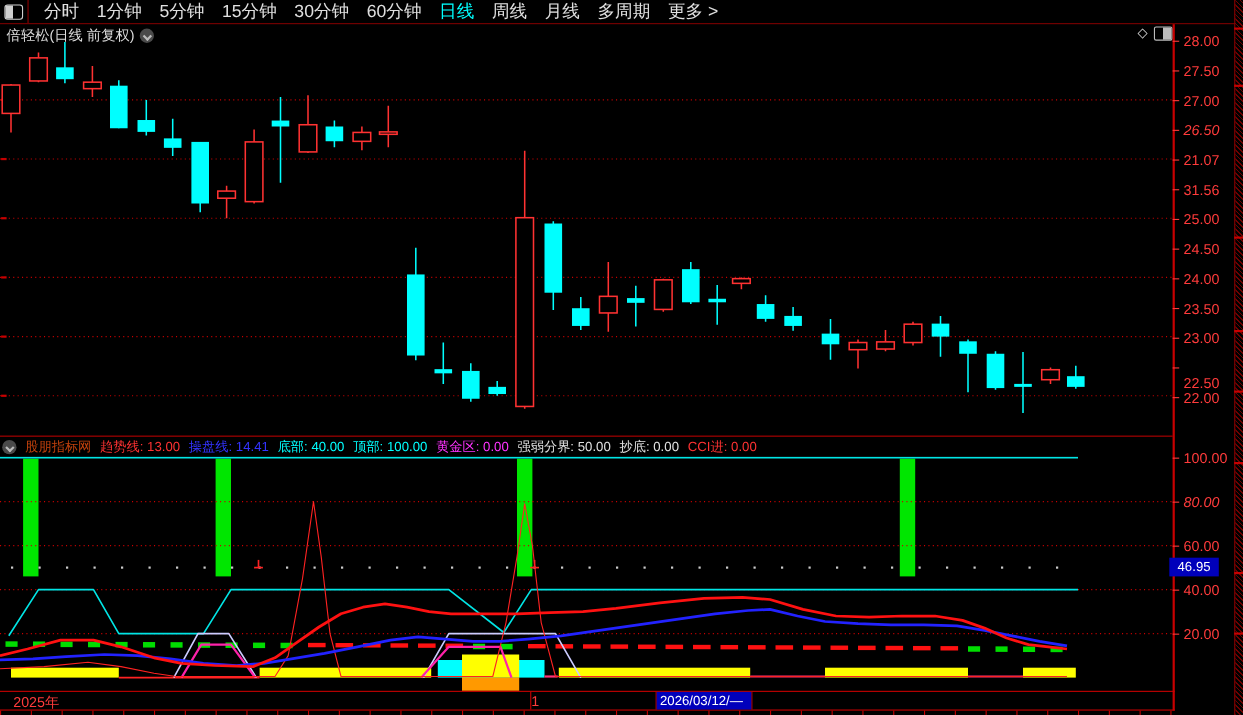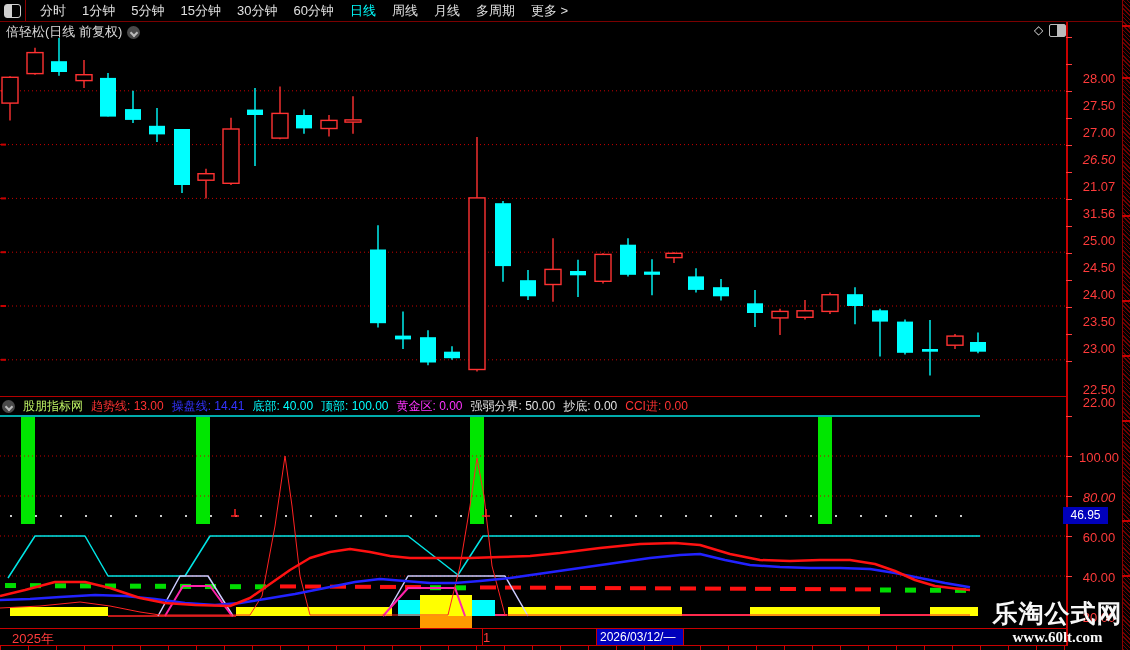--- a/index.html
+++ b/index.html
@@ -4,50 +4,50 @@
 <style>
   html,body{margin:0;padding:0;background:#000;}
   #screen{position:relative;width:1130px;height:650px;background:#000;overflow:hidden;
           font-family:"Liberation Sans",sans-serif;color:#e8e8e8;}
   
   #toolbar{position:absolute;left:0;top:0;width:1130px;height:21px;background:#000;
            border-bottom:1px solid #7a0000;display:flex;align-items:center;}
   #tb-icon{width:15px;height:12px;border:1px solid #cfcfcf;border-radius:3px;margin:0 4px 0 4px;
            background:linear-gradient(90deg,#cfcfcf 0 7px,#000 7px);}
   #tb-sep{width:1px;height:21px;background:#8b0000;margin-right:6px;}
-  .tb-item{font-size:13px;color:#e0e0e0;padding:0 8px;cursor:default;white-space:nowrap;}
+  .tb-item{font-size:16px;color:#e0e0e0;padding:0 8px;cursor:default;white-space:nowrap;}
   .tb-item.active{color:#00ffff;}
   #tb-right{margin-left:auto;display:flex;align-items:center;gap:3px;padding-right:10px;}
   .tb-btn{font-size:12px;color:#f0f0f0;border:1px solid #9a9a9a;border-radius:2px;
           padding:1px 6px;background:#000;white-space:nowrap;}
   
   #price-title{position:absolute;left:6px;top:23px;font-size:13px;color:#dcdcdc;display:flex;align-items:center;gap:5px;}
   .drop-circle{width:13px;height:13px;border-radius:50%;background:#4a4a4a;position:relative;display:inline-block;}
   .drop-circle:after{content:"";position:absolute;left:3.5px;top:4px;width:4px;height:4px;
                      border-right:2px solid #bbb;border-bottom:2px solid #bbb;transform:rotate(45deg);}
   #pane-icons{position:absolute;left:1034px;top:23px;display:flex;align-items:center;gap:6px;}
   #diamond-ic{color:#dcdcdc;font-size:12px;}
   #split-ic{width:15px;height:11px;border:1px solid #bbb;border-radius:2px;
             background:linear-gradient(90deg,#000 0 7px,#bbb 7px);}
   
   #axis-line{position:absolute;left:1066px;top:22px;width:2px;height:624px;background:#c80000;}
-  .axis-label{position:absolute;font-size:13px;color:#ff3b3b;width:46px;text-align:center;margin-top:41px;}
+  .axis-label{position:absolute;font-size:13px;color:#ff3b3b;width:46px;text-align:left;}
   .axis-tick{position:absolute;width:6px;height:1px;background:#ff3b3b;left:1066px;}
   #sep-mid{position:absolute;left:0;top:396px;width:1066px;height:1px;background:#b40000;}
   #date-top{position:absolute;left:0;top:628px;width:1068px;height:1px;background:#c80000;}
   #date-bot{position:absolute;left:0;top:645px;width:1068px;height:1px;background:#c80000;}
   .date-div{position:absolute;top:629px;width:1px;height:16px;background:#c80000;}
   #strip{position:absolute;left:1122px;top:0;width:8px;height:650px;
          background:repeating-linear-gradient(45deg,#6e0000 0 1px,#000 1px 3px);
          border-left:1px solid #8b0000;}
   .strip-div{position:absolute;left:1122px;width:8px;height:2px;background:#c80000;}
   
   #osc-header{position:absolute;left:2px;top:398px;height:16px;display:flex;align-items:center;
               font-size:12px;gap:8px;white-space:nowrap;}
-  #osc-name{color:#bef264;}
+  #osc-name{color:#c2410c;}
   .param{display:inline-block;}
   
   #year-label{position:absolute;left:12px;top:630px;font-size:13px;color:#ff3b3b;}
   #month-label{position:absolute;left:483px;top:630px;font-size:13px;color:#ff3b3b;}
   #date-box{position:absolute;left:597px;top:629px;width:86px;height:16px;background:#0000bb;
             color:#fff;font-size:12px;line-height:16px;padding-left:3px;box-sizing:border-box;}
   #hl-box{position:absolute;left:1063px;top:507px;width:45px;height:17px;background:#0000bb;
           color:#fff;font-size:12px;line-height:17px;text-align:center;}
   .btick{position:absolute;top:646px;width:1px;height:4px;background:#c80000;}
   
@@ -401,17 +401,13 @@
   <div id="strip"></div>
   <div class="strip-div" style="top:25px"></div>
   <div class="strip-div" style="top:77px"></div>
   <div class="strip-div" style="top:215px"></div>
   <div class="strip-div" style="top:300px"></div>
   <div class="strip-div" style="top:355px"></div>
   <div class="strip-div" style="top:420px"></div>
   <div class="strip-div" style="top:520px"></div>
   <div class="strip-div" style="top:575px"></div>
 
-  <div id="watermark">
-    <div id="wm1">乐淘公式网</div>
-    <div id="wm2">www.60lt.com</div>
-  </div>
 </div>
 
 </body></html>

